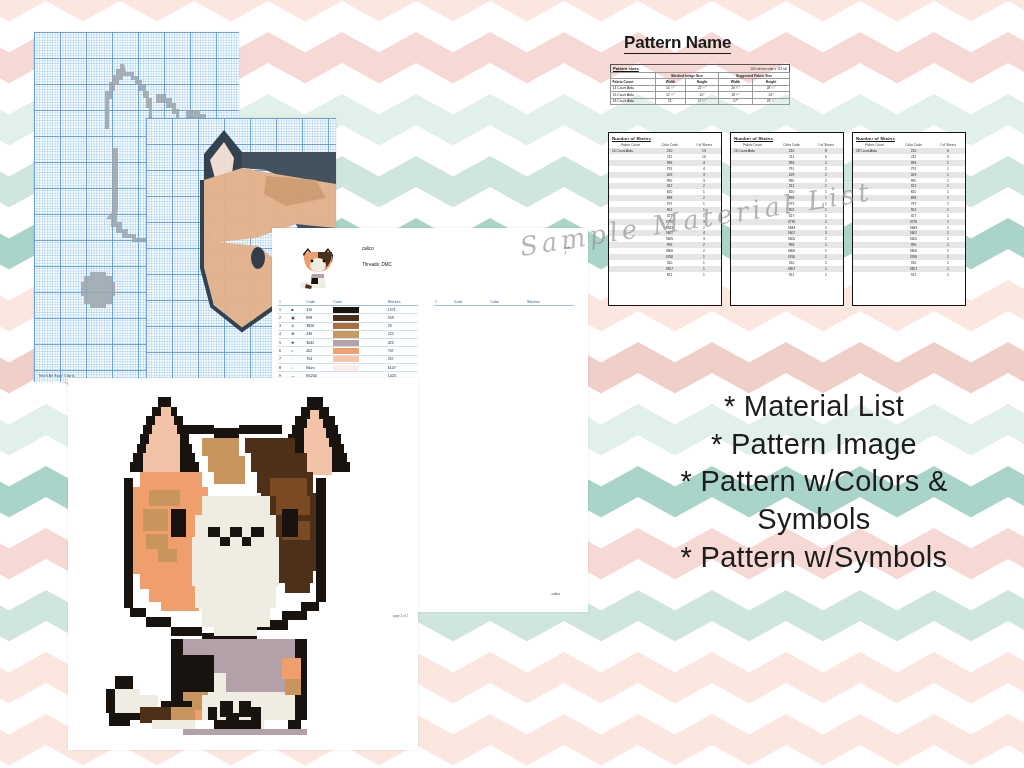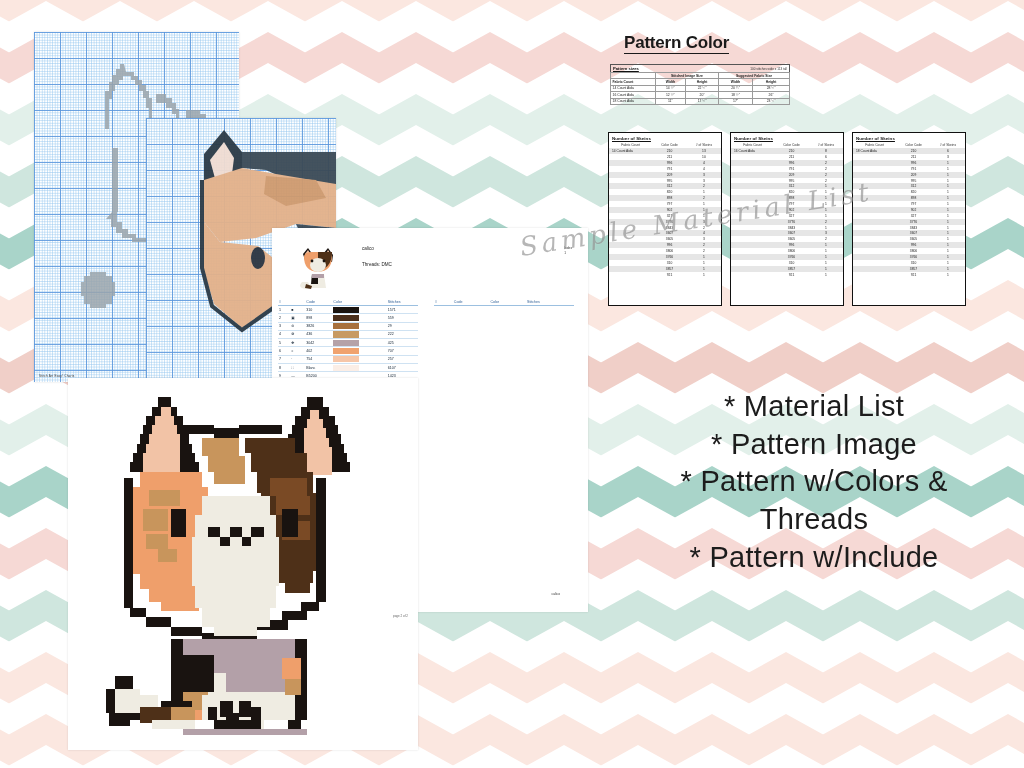--- a/index.html
+++ b/index.html
@@ -1134,21 +1134,21 @@
         </tbody>
       </table>
 
     <div style="position:absolute;left:32px;bottom:16px;font-size:3.3px;color:#333;">page 2 of 2</div>
     <div style="position:absolute;right:28px;bottom:16px;font-size:3.3px;color:#333;">calico</div>
   </div>
 
   <div class="page" id="docpage" style="left:600px;top:18px;width:392px;height:286px;background:transparent;box-shadow:none;">
 
     <div style="position:absolute;left:24px;top:16px;">
-      <div class="doc-title">Pattern Color</div>
+      <div class="doc-title">Pattern Name</div>
     </div>
 
     <div style="position:absolute;left:10px;top:46px;width:180px;">
       <div style="display:flex;justify-content:space-between;align-items:flex-end;border:.5px solid #555;border-bottom:none;padding:1px 2px;">
         <span class="szhead">Pattern sizes</span>
         <span style="font-size:3.1px;color:#333;">100 stitches wide x 113 tall</span>
       </div>
       <table class="mini" id="sizeTable">
           <tbody>
             <tr>
@@ -1556,22 +1556,22 @@
       </div>
 
   </div>
 
   <div class="watermark" style="left:520px;top:232px;">Sample Material List</div>
 
   <div class="dfi" id="dfiBlock" style="left:612px;top:388px;width:404px;">
       <div class="ln">* Material List</div>
       <div class="ln">* Pattern Image</div>
       <div class="ln">* Pattern w/Colors &amp;</div>
-      <div class="ln">Threads</div>
-      <div class="ln">* Pattern w/Include</div>
+      <div class="ln">Symbols</div>
+      <div class="ln">* Pattern w/Symbols</div>
     </div>
 
   <div class="page" id="catpage" style="left:68px;top:378px;width:350px;height:372px;background:#fff;">
     <div class="catwrap" style="left:22px;top:6px;width:310px;height:352px;">
       <svg viewBox="0 0 100 113" shape-rendering="crispEdges">
         <g id="catArt">
             <rect x="22" y="4" width="4" height="3" fill="#191310"></rect>
             <rect x="20" y="7" width="8" height="3" fill="#191310"></rect>
             <rect x="18" y="10" width="12" height="3" fill="#191310"></rect>
             <rect x="17" y="13" width="14" height="3" fill="#191310"></rect>

